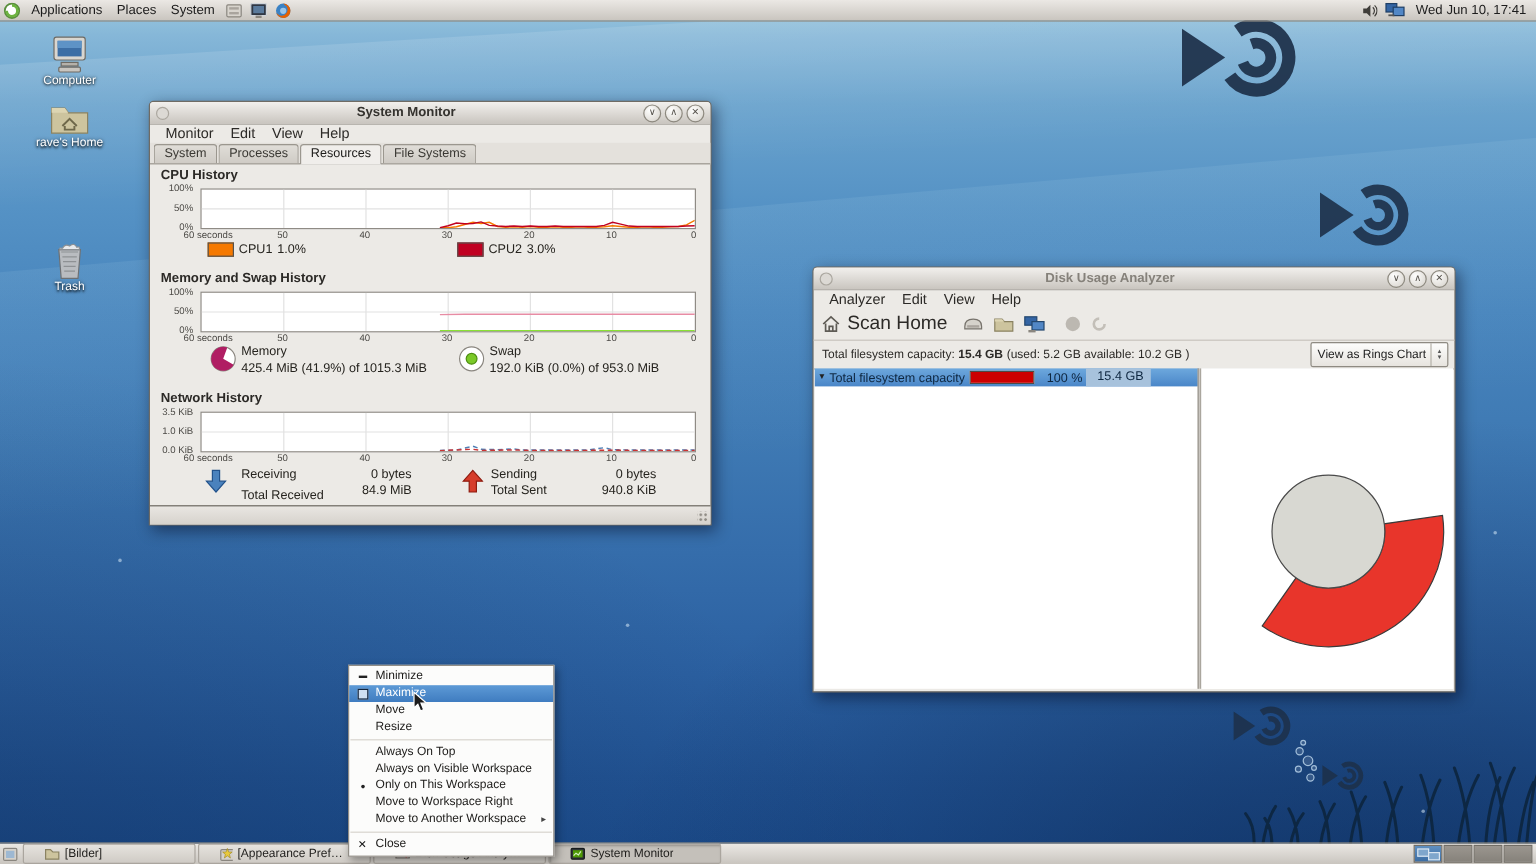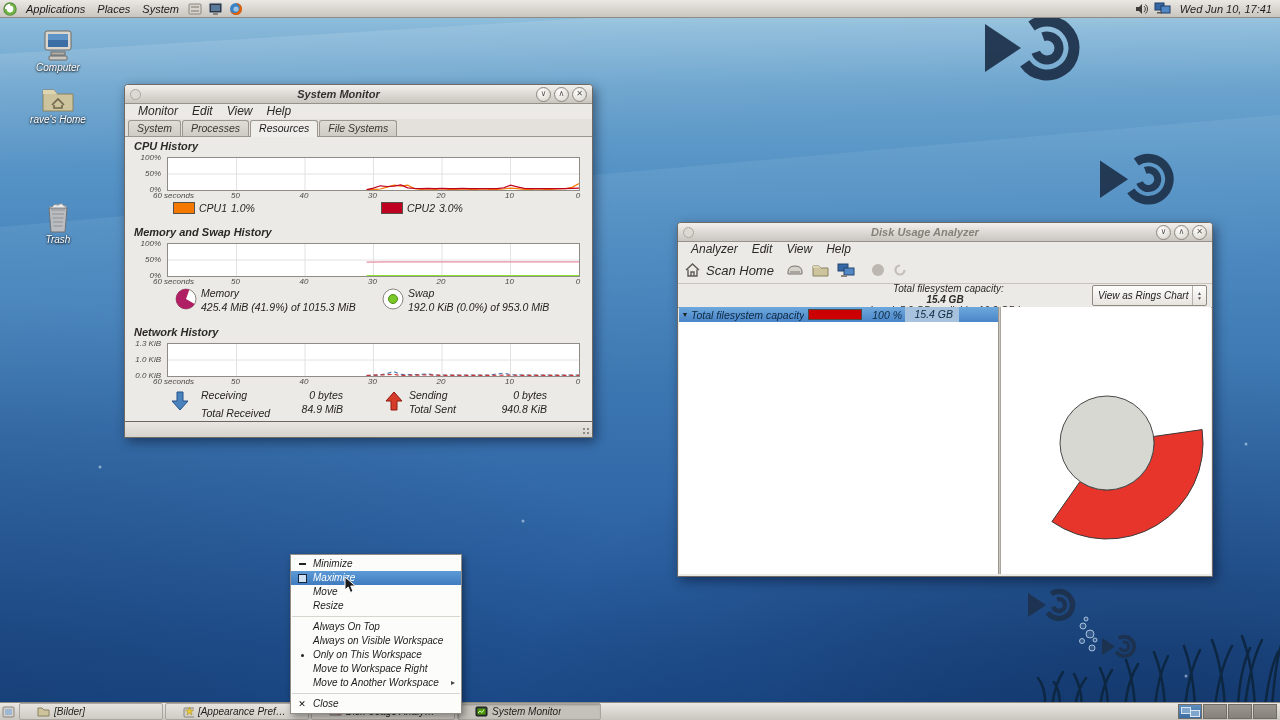--- a/index.html
+++ b/index.html
@@ -1,21 +1,21 @@
 <!DOCTYPE html>
 <html><head>
 <meta charset="utf-8">
 <style>
   html,body{margin:0;padding:0;background:#222;}
   #screen{position:relative;width:1280px;height:720px;overflow:hidden;
     font-family:"Liberation Sans","DejaVu Sans",sans-serif;font-size:11px;color:#1a1a1a;
     background:
       radial-gradient(ellipse at 90% 118%, rgba(5,25,60,.55), transparent 42%),
       radial-gradient(ellipse at -12% 125%, rgba(8,30,65,.45), transparent 48%),
-      linear-gradient(180deg,#9ccadf 0%,#86b7d8 4%,#6aa3cd 12%,#5592c5 24%,#4885bd 36%,#3f7ab4 50%,#356dab 64%,#2b60a1 78%,#225495 90%,#1c4d8e 100%); font-style: italic;}
+      linear-gradient(180deg,#9ccadf 0%,#86b7d8 4%,#6aa3cd 12%,#5592c5 24%,#4885bd 36%,#3f7ab4 50%,#356dab 64%,#2b60a1 78%,#225495 90%,#1c4d8e 100%);}
   .band{position:absolute;left:-120px;width:1550px;pointer-events:none;}
   .b1{top:14px;height:120px;background:linear-gradient(rgba(255,255,255,.12),rgba(255,255,255,0));transform:rotate(-3.5deg);}
   .b2{top:170px;height:210px;background:linear-gradient(rgba(190,225,240,.10),rgba(190,225,240,0));transform:rotate(-5deg);}
   svg{display:block;}
   
   .panel{position:absolute;left:0;right:0;height:17px;background:linear-gradient(#ebe8e4,#c9c5bf);display:flex;align-items:center;z-index:40;}
   #toppanel{top:0;border-bottom:1px solid #8f8b84;}
   #bottompanel{bottom:0;border-top:1px solid #8f8b84;}
   .pmenu{padding:1px 6px;cursor:default;}
   .picon{margin:0 3px;}
@@ -48,22 +48,22 @@
   .xticks span:first-child{margin-left:-14px;}
   .sw{position:absolute;width:20px;height:10px;border:1px solid #55524c;}
   .ltext{position:absolute;font-size:10.5px;color:#26241f;white-space:nowrap;}
   .lval{position:absolute;font-size:10.5px;color:#26241f;white-space:nowrap;text-align:right;}
   .statusbar{position:absolute;left:0;right:0;bottom:0;height:15px;background:linear-gradient(#e9e6e2,#d6d2cc);border-top:1px solid #6a665f;}
   .grip{position:absolute;right:2px;bottom:2px;width:9px;height:9px;
     background:radial-gradient(circle,#8f8b84 1px,transparent 1.2px);background-size:4px 4px;background-position:bottom right;}
   
   .toolbar{position:absolute;top:34px;left:0;right:0;height:26px;display:flex;align-items:center;border-bottom:1px solid #c8c4bd;}
   .tbtn{display:flex;align-items:center;margin-left:6px;}
-  .tlabel{font-size:13px;margin-left:5px;color:#2c2a27;}
-  .inforow{position:absolute;top:60px;left:0;right:0;height:24px;border-bottom:1px solid #a5a199;display:flex;align-items:center;font-size:10px;color:#2c2a27;flex-direction:column;}
+  .tlabel{font-size:16px;margin-left:5px;color:#2c2a27;}
+  .inforow{position:absolute;top:60px;left:0;right:0;height:24px;border-bottom:1px solid #a5a199;display:flex;align-items:center;font-size:10px;color:#2c2a27;}
   .inforow b{margin:0 3px;}
   .combo{position:absolute;right:5px;top:2px;width:113px;height:19px;border:1px solid #8e8a82;border-radius:2px;background:linear-gradient(#fdfdfc,#e7e4df);display:flex;align-items:center;}
   .combo span{flex:1;padding-left:5px;font-size:10px;color:#222;}
   .spin{width:13px;border-left:1px solid #b5b1aa;height:100%;display:flex;flex-direction:column;align-items:center;justify-content:center;font-size:5px;color:#555;line-height:5px;}
   .duamain{position:absolute;top:84px;left:1px;right:1px;bottom:2px;background:#fff;}
   .duarow{position:absolute;left:0;width:320px;height:15px;display:flex;align-items:center;font-size:10.5px;}
   .duarow .exp{width:12px;text-align:center;font-size:7px;color:#222;}
   .duarow .nm{width:113px;white-space:nowrap;overflow:hidden;}
   .duarow .barbox{width:52px;height:9px;border:1px solid #4c4a46;background:#fff;margin:0 4px;position:relative;}
   .duarow .barfill{position:absolute;left:0;top:0;bottom:0;}
@@ -380,21 +380,21 @@
         <circle cx="11" cy="11" r="10" fill="#fff" stroke="#8a867f"></circle>
         <circle cx="11" cy="11" r="4.5" fill="#7bc928" stroke="#4e8f12"></circle>
       </svg>
       <span class="ltext" style="left:283px;top:0">Swap</span>
       <span class="ltext" style="left:283px;top:14px">192.0 KiB (0.0%) of 953.0 MiB</span>
     </div>
 
     <span class="smheading" style="top:241px">Network History</span>
     <div class="chartwrap" style="top:258px">
       <div class="yticks">
-          <span style="top: 0px;">1.3 KiB</span>
+          <span style="top: 0px;">3.5 KiB</span>
           <span style="top: 16px;">1.0 KiB</span>
           <span style="top: 32px;">0.0 KiB</span>
         </div>
       <svg class="plot" viewBox="0 0 411 32" preserveAspectRatio="none">
         <g stroke="#e2e2e2">
             <line x1="68.5" y1="0" x2="68.5" y2="32"></line>
             <line x1="137" y1="0" x2="137" y2="32"></line>
             <line x1="205.5" y1="0" x2="205.5" y2="32"></line>
             <line x1="274" y1="0" x2="274" y2="32"></line>
             <line x1="342.5" y1="0" x2="342.5" y2="32"></line>

